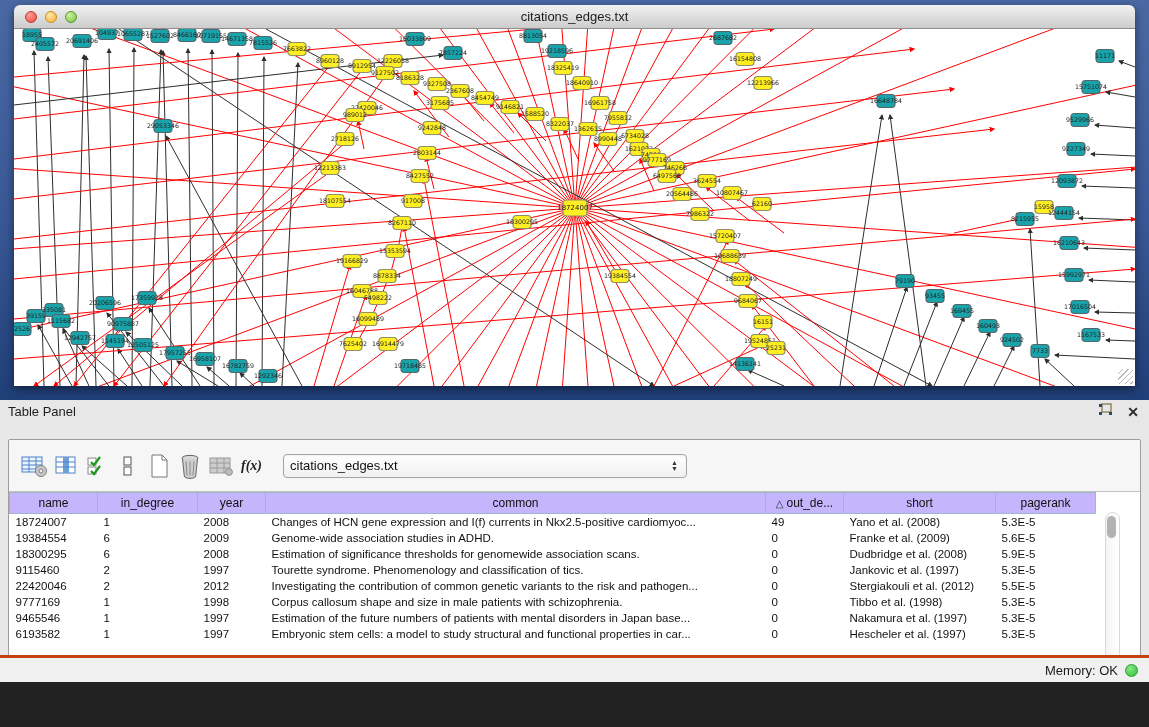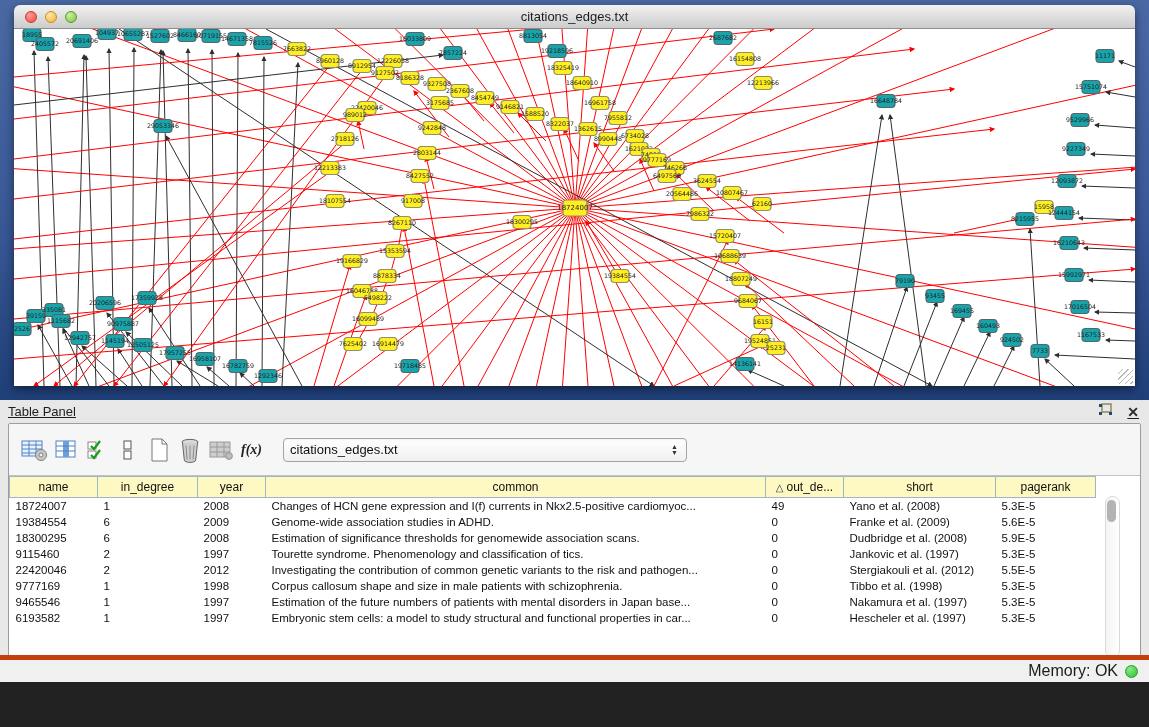--- a/index.html
+++ b/index.html
@@ -19,57 +19,57 @@
   .tl.yel{background:radial-gradient(circle at 35% 30%,#ffe9a8,#f6b030);border:1px solid #c98f1e;}
   .tl.grn{background:radial-gradient(circle at 35% 30%,#c9f3a0,#7cc043);border:1px solid #5d9a2c;}
   .wtitle{position:absolute;left:0;right:0;text-align:center;font-size:13px;color:#1c1c1c;}
   .canvas{position:relative;height:357px;background:#ffffff;overflow:hidden;}
   .canvas svg{display:block;width:1121px;height:357px;}
   .grip{position:absolute;right:2px;bottom:2px;width:15px;height:15px;opacity:.7;
     background:repeating-linear-gradient(135deg,transparent 0 3px,#9a9a9a 3px 4px);}
 
   
   .tp-header{height:23px;display:flex;align-items:center;justify-content:space-between;
-    padding:0 10px 0 8px;font-size:13px;color:#1d1d1d;background:#e7e7e7;text-decoration:underline;}
+    padding:0 10px 0 8px;font-size:13px;color:#1d1d1d;background:#e7e7e7;}
   .tp-icons{display:flex;gap:14px;align-items:center;}
   .xicon{font-size:14px;font-weight:bold;color:#2a2a2a;line-height:14px;}
-  .tp-body{margin:0 8px 0;height:238px;border:1px solid #9d9d9d;border-radius:2px;
+  .tp-body{margin:16px 8px 0;height:238px;border:1px solid #9d9d9d;border-radius:2px;
     background:#f6f6f6;box-sizing:border-box;overflow:hidden;}
   .toolbar{height:51px;display:flex;align-items:center;padding-left:10px;}
   .tbtn{width:31px;height:32px;display:flex;align-items:center;justify-content:center;}
   .fx{font-family:"Liberation Serif",serif;font-style:italic;font-size:14px;color:#222;font-weight:bold;}
   .combo{margin-left:16px;width:390px;height:22px;border:1px solid #a5a5a5;border-radius:4px;
     background:linear-gradient(#ffffff,#f0f0f0);display:flex;align-items:center;
     justify-content:space-between;padding:0 6px;font-size:13px;color:#111;
     box-shadow:inset 0 1px 2px rgba(0,0,0,.06);}
   .stepper{display:flex;flex-direction:column;align-items:center;font-size:7px;
     line-height:6px;color:#333;margin-right:2px;}
 
   .tablewrap{position:relative;height:185px;background:#ffffff;border-top:1px solid #c3c3c3;overflow:hidden;}
   table{border-collapse:collapse;table-layout:fixed;width:1086px;}
-  th{height:18px;background:#fef9c3;border:1px solid #9db7c6;font-weight:normal;
+  th{height:18px;background:#c4b5fd;border:1px solid #9db7c6;font-weight:normal;
     font-size:12px;color:#111;overflow:hidden;white-space:nowrap;}
   th .sortg{font-size:10px;color:#234;margin-right:3px;}
   td{height:16px;padding:0 6px;font-size:11.5px;color:#111;white-space:nowrap;
     overflow:hidden;text-overflow:ellipsis;}
   .vscroll{position:absolute;top:20px;right:20px;width:13px;bottom:3px;
     background:linear-gradient(90deg,#f4f4f4,#ffffff);border:1px solid #dadada;border-radius:7px;}
   .thumb{position:absolute;top:3px;left:1px;width:9px;height:22px;background:#b3b3b3;border-radius:5px;}
 
   .tabs{height:31px;display:flex;align-items:center;justify-content:center;}
   .seg{display:flex;border:1px solid #979797;border-radius:5px;overflow:hidden;
     background:#fdfdfd;box-shadow:0 1px 1px rgba(0,0,0,.12);margin-left:12px;}
   .seg .tab{font-family:inherit;font-size:13px;padding:3px 13px;border:none;cursor:default;
     background:#fdfdfd;color:#7f1d1d;border-right:1px solid #c2c2c2;}
   .seg .tab:last-child{border-right:none;}
   .seg .tab.sel{background:linear-gradient(#8d8d8d,#6e6e6e);color:#f2f2f2;}
 
   .statusbar{position:absolute;left:0;right:0;bottom:0;height:27px;background:#f0f0f0;
-    border-top:5px solid #c2410c;display:flex;align-items:center;justify-content:flex-end;
-    gap:7px;padding-right:11px;font-size:16px;color:#1b1b1b;box-sizing:border-box;}
+    border-top:3px solid #c2410c;display:flex;align-items:center;justify-content:flex-end;
+    gap:7px;padding-right:11px;font-size:13px;color:#1b1b1b;box-sizing:border-box;}
   .dot{width:13px;height:13px;border-radius:50%;border:1px solid #2a9e2a;
     background:radial-gradient(circle at 35% 30%,#8aea8a,#2fbe2f);box-sizing:border-box;}
 </style>
 </head>
 <body>
 
 <div class="screen">
 
   <div class="desktop">
     <div class="netwin">

